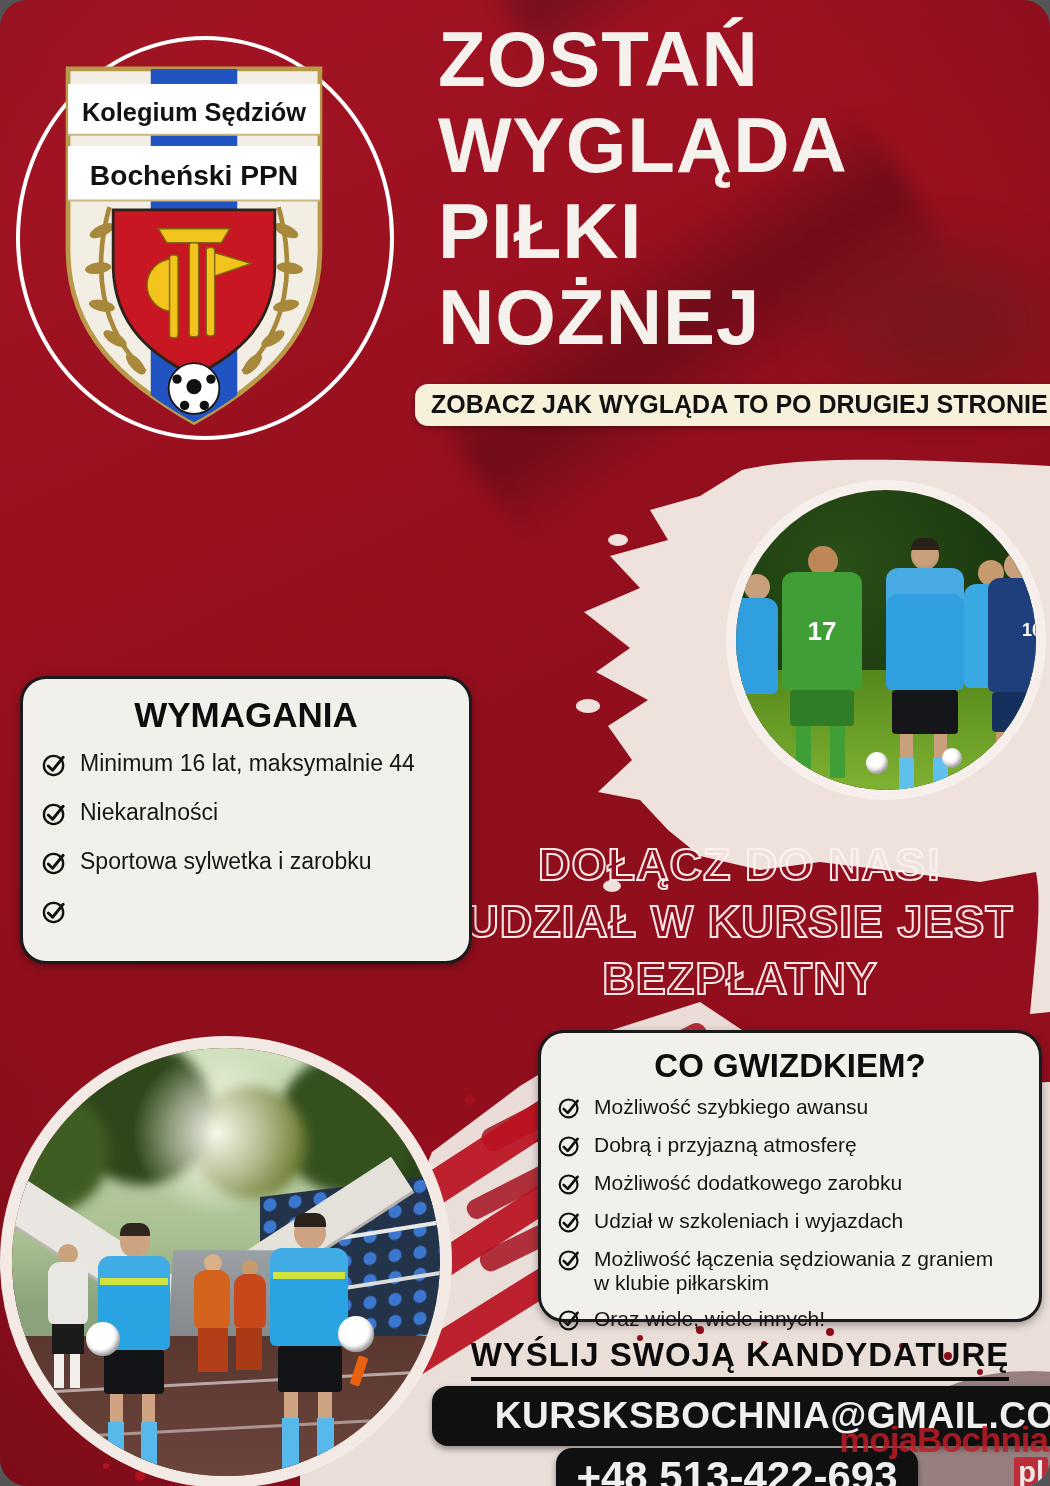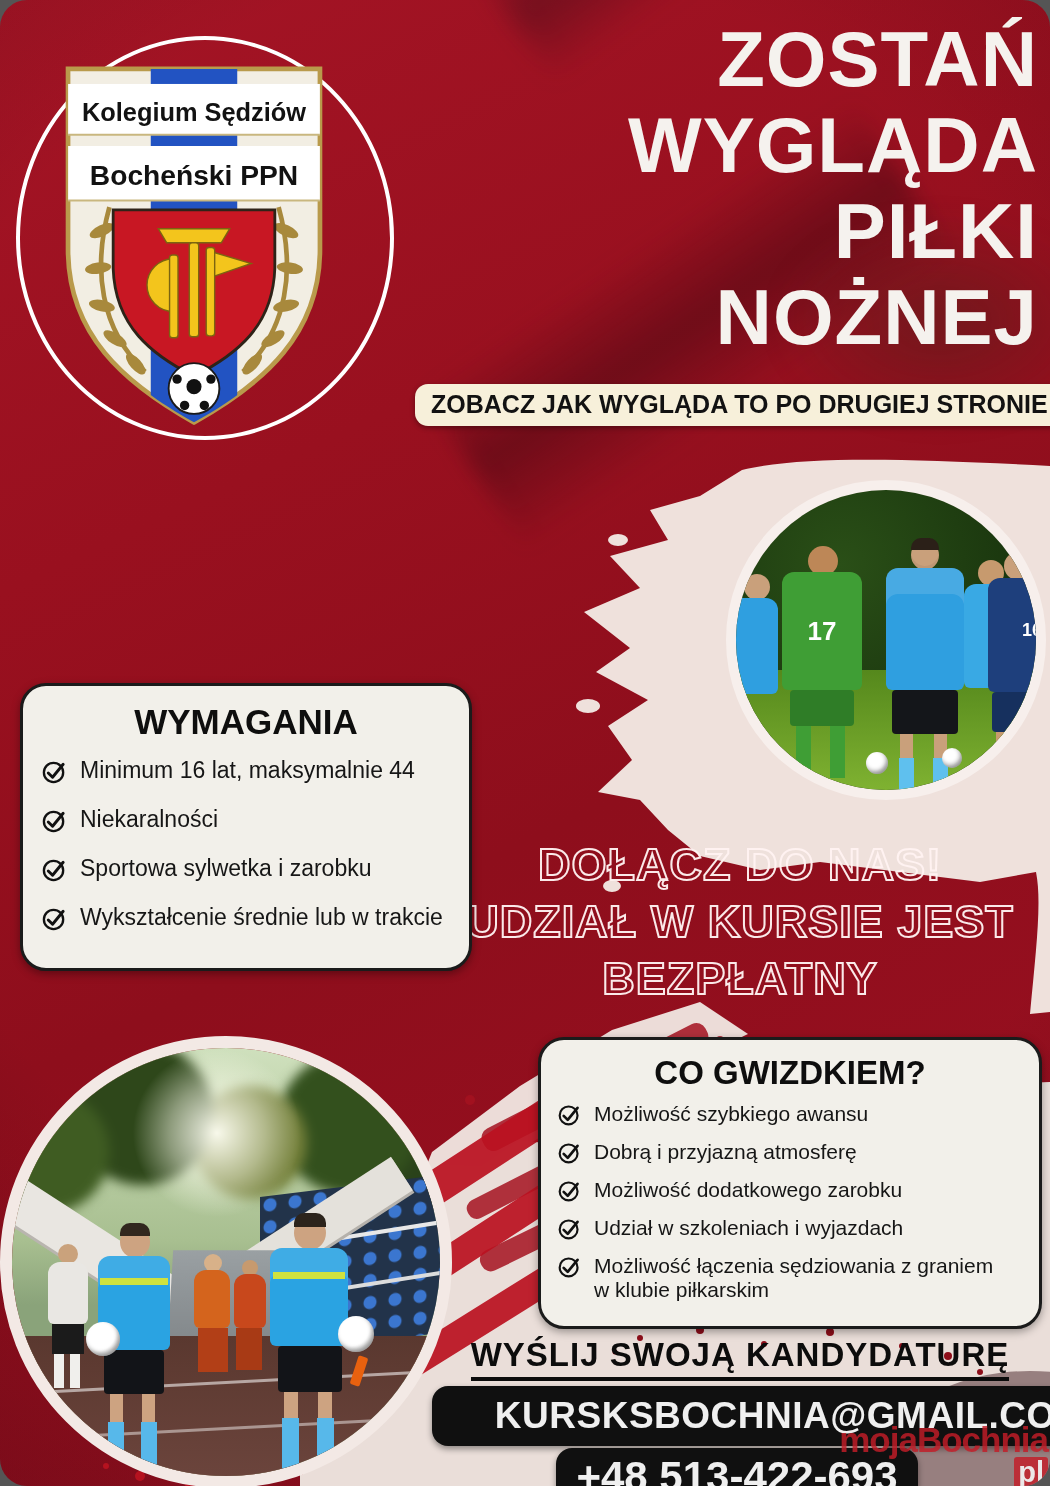--- a/index.html
+++ b/index.html
@@ -18,33 +18,33 @@
   .streak2{left:430px;top:230px;width:520px;height:190px;transform:rotate(-34deg);
     background:linear-gradient(rgba(88,10,20,0),rgba(70,8,18,.5),rgba(88,10,20,0));filter:blur(10px);}
   .streak3{left:770px;top:210px;width:340px;height:220px;border-radius:50%;
     background:radial-gradient(rgba(35,45,25,.30),rgba(35,45,25,0) 70%);filter:blur(14px);}
   .splashes{left:0;top:0;z-index:2;}
   
   .logo-ring{left:16px;top:36px;width:370px;height:396px;border:4px solid #ffffff;border-radius:50%;z-index:3;}
   .crest{left:46px;top:52px;z-index:4;}
   .crest text{font-family:"Liberation Sans",sans-serif;font-weight:bold;fill:#121212;}
   
-  .headline{left:438px;top:16px;width:600px;text-align:right;z-index:4;
+  .headline{left:438px;top:16px;width:600px;text-align:left;z-index:4;
     color:#f5f2ee;font-weight:800;font-size:78px;line-height:86px;letter-spacing:1px;}
   
   .banner{left:415px;top:384px;width:632px;text-align:center;z-index:5;}
   .banner-line{display:inline-block;background:#f7f0da;color:#121212;font-weight:800;font-size:25px;
     padding:6px 16px 7px;border-radius:13px;box-shadow:0 2px 5px rgba(0,0,0,.35);white-space:nowrap;}
   .banner-line2{margin-top:-5px;}
   
   .outline-txt{color:transparent;-webkit-text-stroke:2px rgba(255,243,241,.96);font-weight:700;z-index:4;}
   .apply{left:24px;top:484px;width:620px;font-size:50px;line-height:58px;letter-spacing:1px;}
   .join{left:430px;top:836px;width:620px;text-align:center;font-size:45px;line-height:57px;letter-spacing:1px;}
   
-  .card{background:#f2f0ea;border:3px solid #1b1b1b;border-radius:26px;z-index:5;box-shadow:0 3px 8px rgba(0,0,0,.35);margin-top:7px;}
+  .card{background:#f2f0ea;border:3px solid #1b1b1b;border-radius:26px;z-index:5;box-shadow:0 3px 8px rgba(0,0,0,.35);}
   .card-title{text-align:center;font-weight:800;color:#0e0e0e;}
   .req-card{left:20px;top:676px;width:452px;height:288px;padding:14px 18px;box-sizing:border-box;}
   .req-card .card-title{font-size:35px;margin:2px 0 16px;}
   .req-card .chk-row{font-size:23px;margin-bottom:22px;}
   .ben-card{left:538px;top:1030px;width:504px;height:292px;padding:12px 16px;box-sizing:border-box;}
   .ben-card .card-title{font-size:33px;margin:2px 0 10px;}
   .ben-card .chk-row{font-size:21px;margin-bottom:13px;}
   .chk-row{display:flex;align-items:flex-start;color:#161616;line-height:1.12;}
   .chk{flex:0 0 auto;margin-right:12px;margin-top:0px;}
   .chk circle{fill:none;stroke:#111;stroke-width:2.4;}
@@ -227,21 +227,20 @@
           <circle cx="13" cy="15" r="10"></circle>
           <path d="M7.5 15.5 L12 20 L23 6.5"></path>
         </svg>
       <span>Sportowa sylwetka i zarobku</span>
     </div>
     <div class="chk-row">
       <svg class="chk" width="27" height="27" viewBox="0 0 28 28">
           <circle cx="13" cy="15" r="10"></circle>
           <path d="M7.5 15.5 L12 20 L23 6.5"></path>
         </svg>
-      <span>Wykształcenie średnie lub w trakcie</span>
     </div>
   </div>
 
   <div class="abs photo-wrap photo-top">
     <div class="photo-inner">
       <div class="abs" style="inset:0;background:radial-gradient(circle at 35% 25%,#2a4f17,#16300c 75%);"></div>
       <div class="abs" style="left:0;bottom:0;width:100%;height:40%;background:linear-gradient(#55881c,#7fb231);"></div>
 
       <div class="fig" style="left:-16px;top:84px;">
         <div class="head" style="left:24px;top:0;width:26px;height:26px;"></div>
@@ -322,20 +321,27 @@
           <path d="M7.5 15.5 L12 20 L23 6.5"></path>
         </svg>
       <span>Udział w szkoleniach i wyjazdach</span>
     </div>
     <div class="chk-row">
       <svg class="chk" width="25" height="25" viewBox="0 0 28 28">
           <circle cx="13" cy="15" r="10"></circle>
           <path d="M7.5 15.5 L12 20 L23 6.5"></path>
         </svg>
       <span style="max-width:420px;">Możliwość łączenia sędziowania z graniem w klubie piłkarskim</span>
+    </div>
+    <div class="chk-row">
+      <svg class="chk" width="25" height="25" viewBox="0 0 28 28">
+          <circle cx="13" cy="15" r="10"></circle>
+          <path d="M7.5 15.5 L12 20 L23 6.5"></path>
+        </svg>
+      <span>Oraz wiele, wiele innych!</span>
     </div>
   </div>
 
   <div class="abs photo-wrap photo-bottom">
     <div class="photo-inner">
       <div class="abs" style="inset:0;background:linear-gradient(#cfe0bd 0%,#a8bf90 45%,#8aa37a 60%);"></div>
       <div class="abs blur" style="left:-20px;top:-10px;width:470px;height:190px;
         background:radial-gradient(circle at 12% 60%,#3f5c22 0 60px,transparent 62px),
                    radial-gradient(circle at 32% 40%,#2e471a 0 70px,transparent 72px),
                    radial-gradient(circle at 55% 55%,#74803a 0 55px,transparent 57px),

